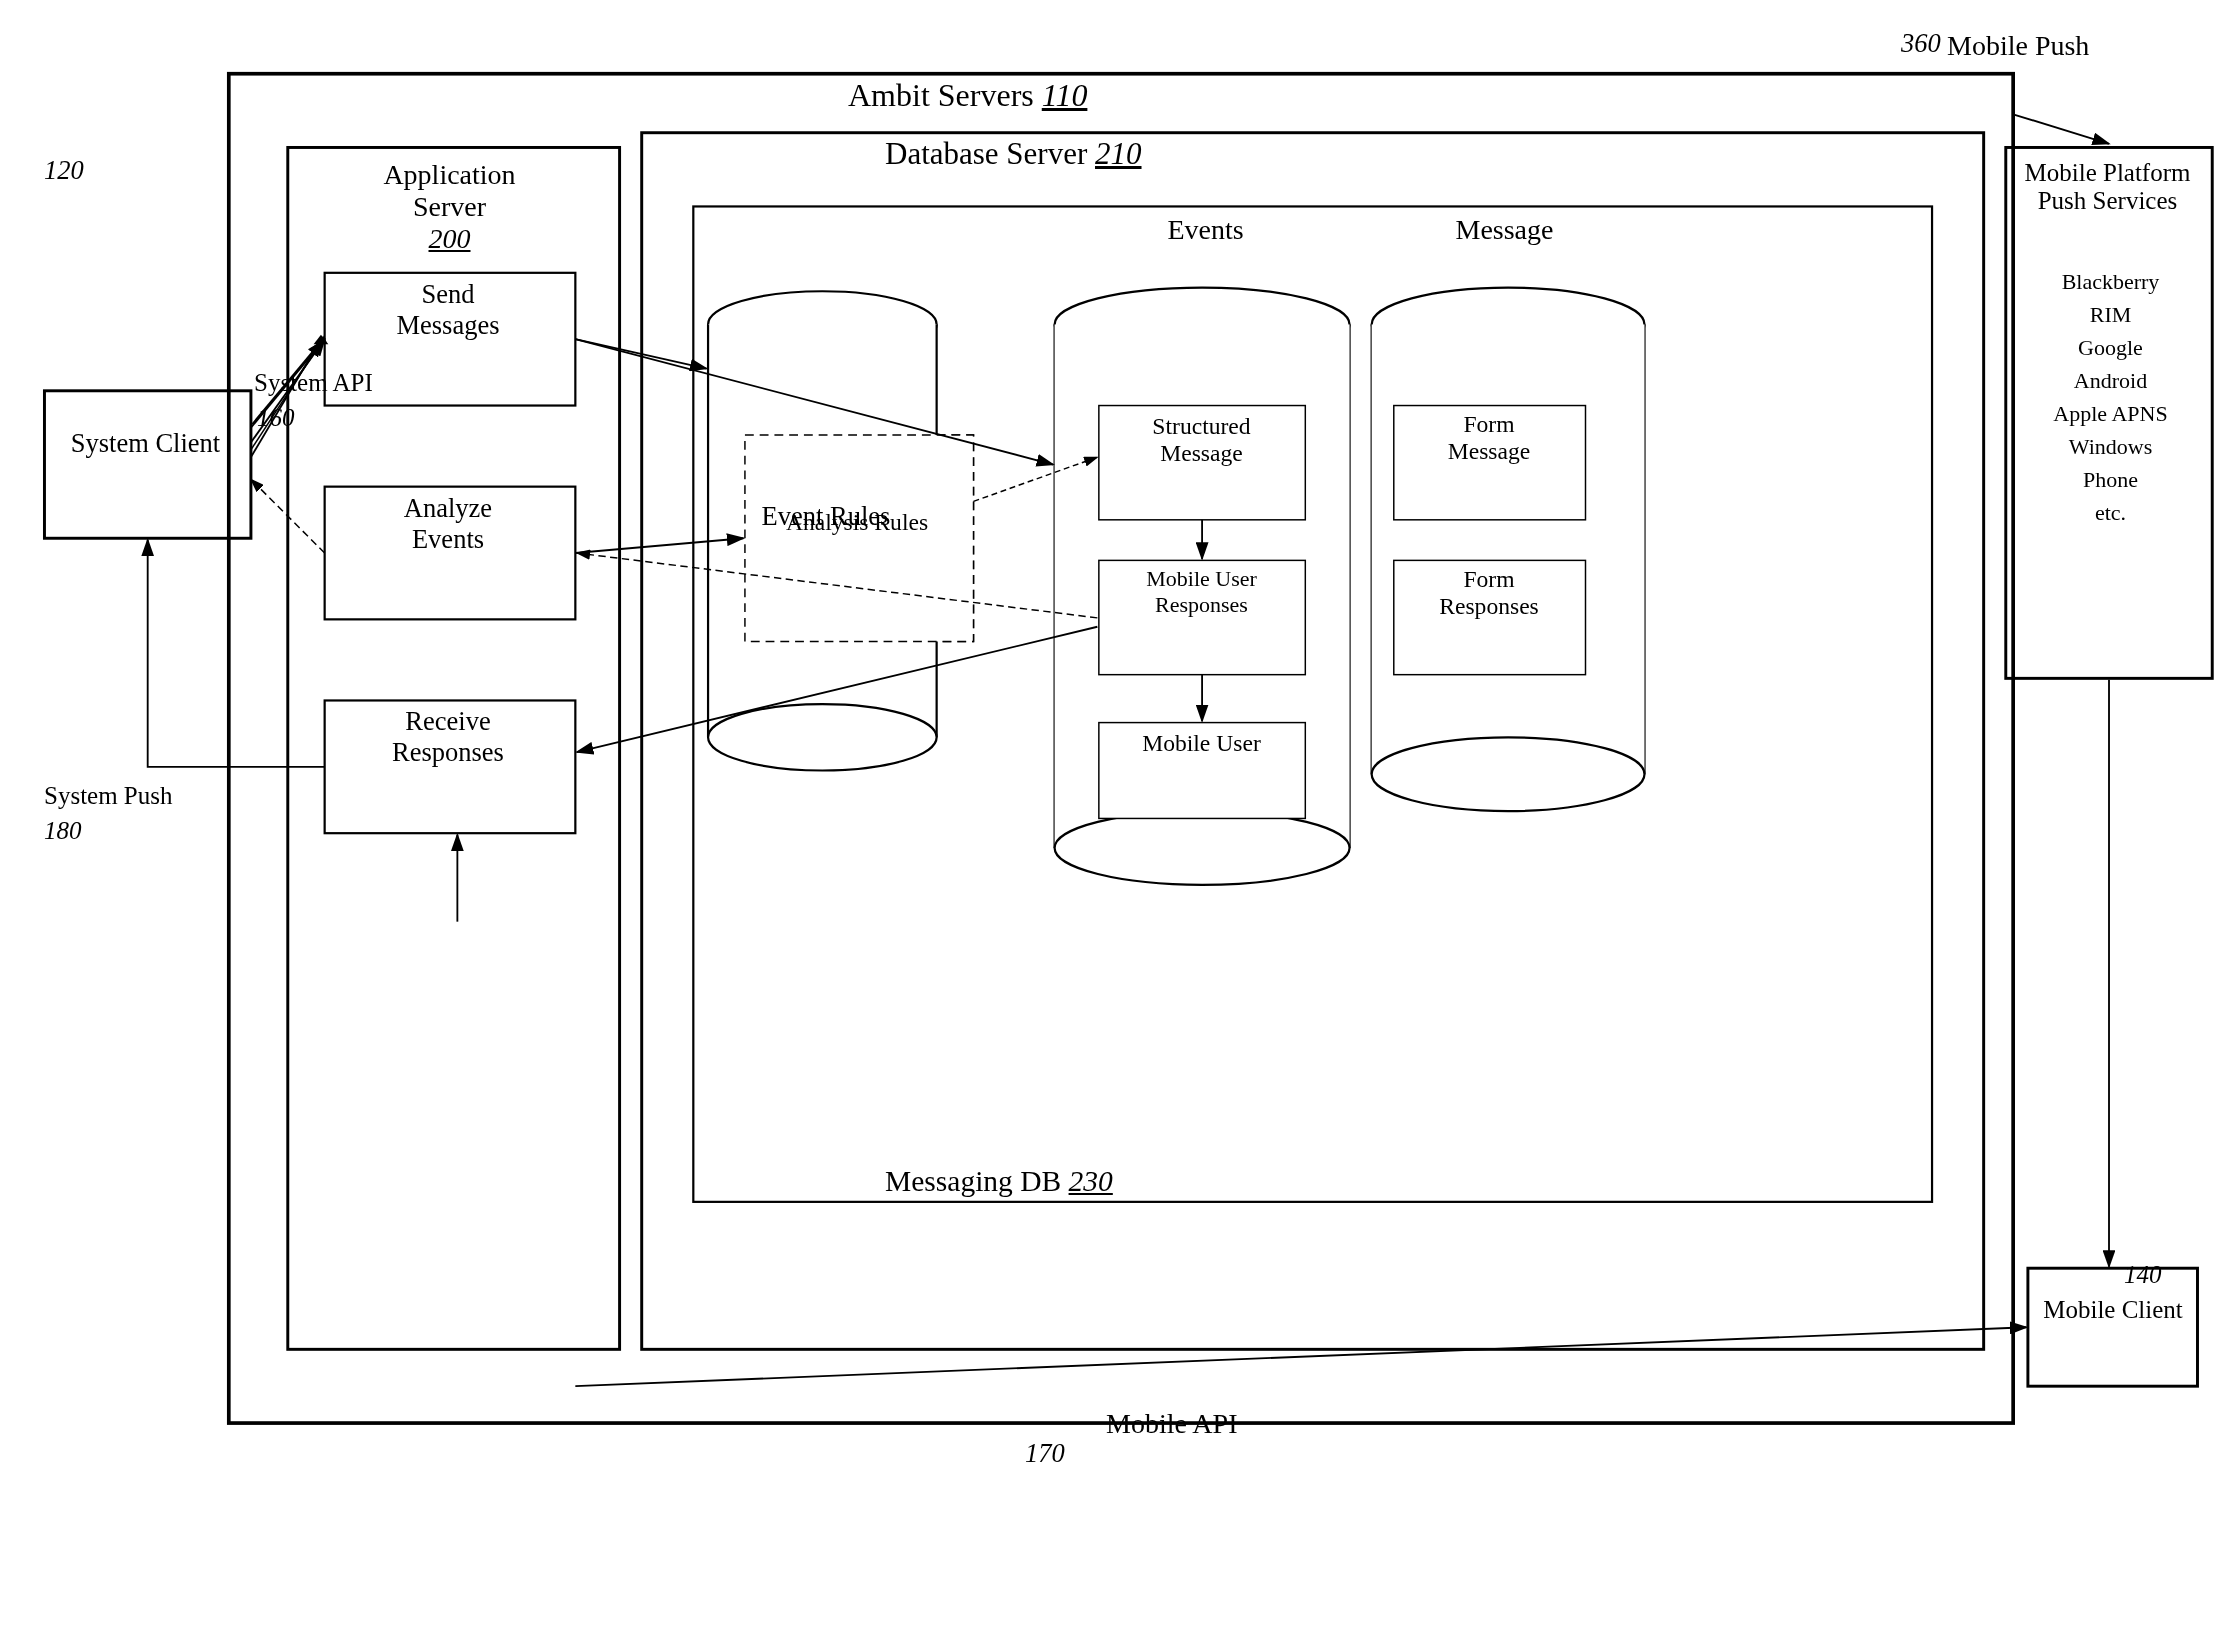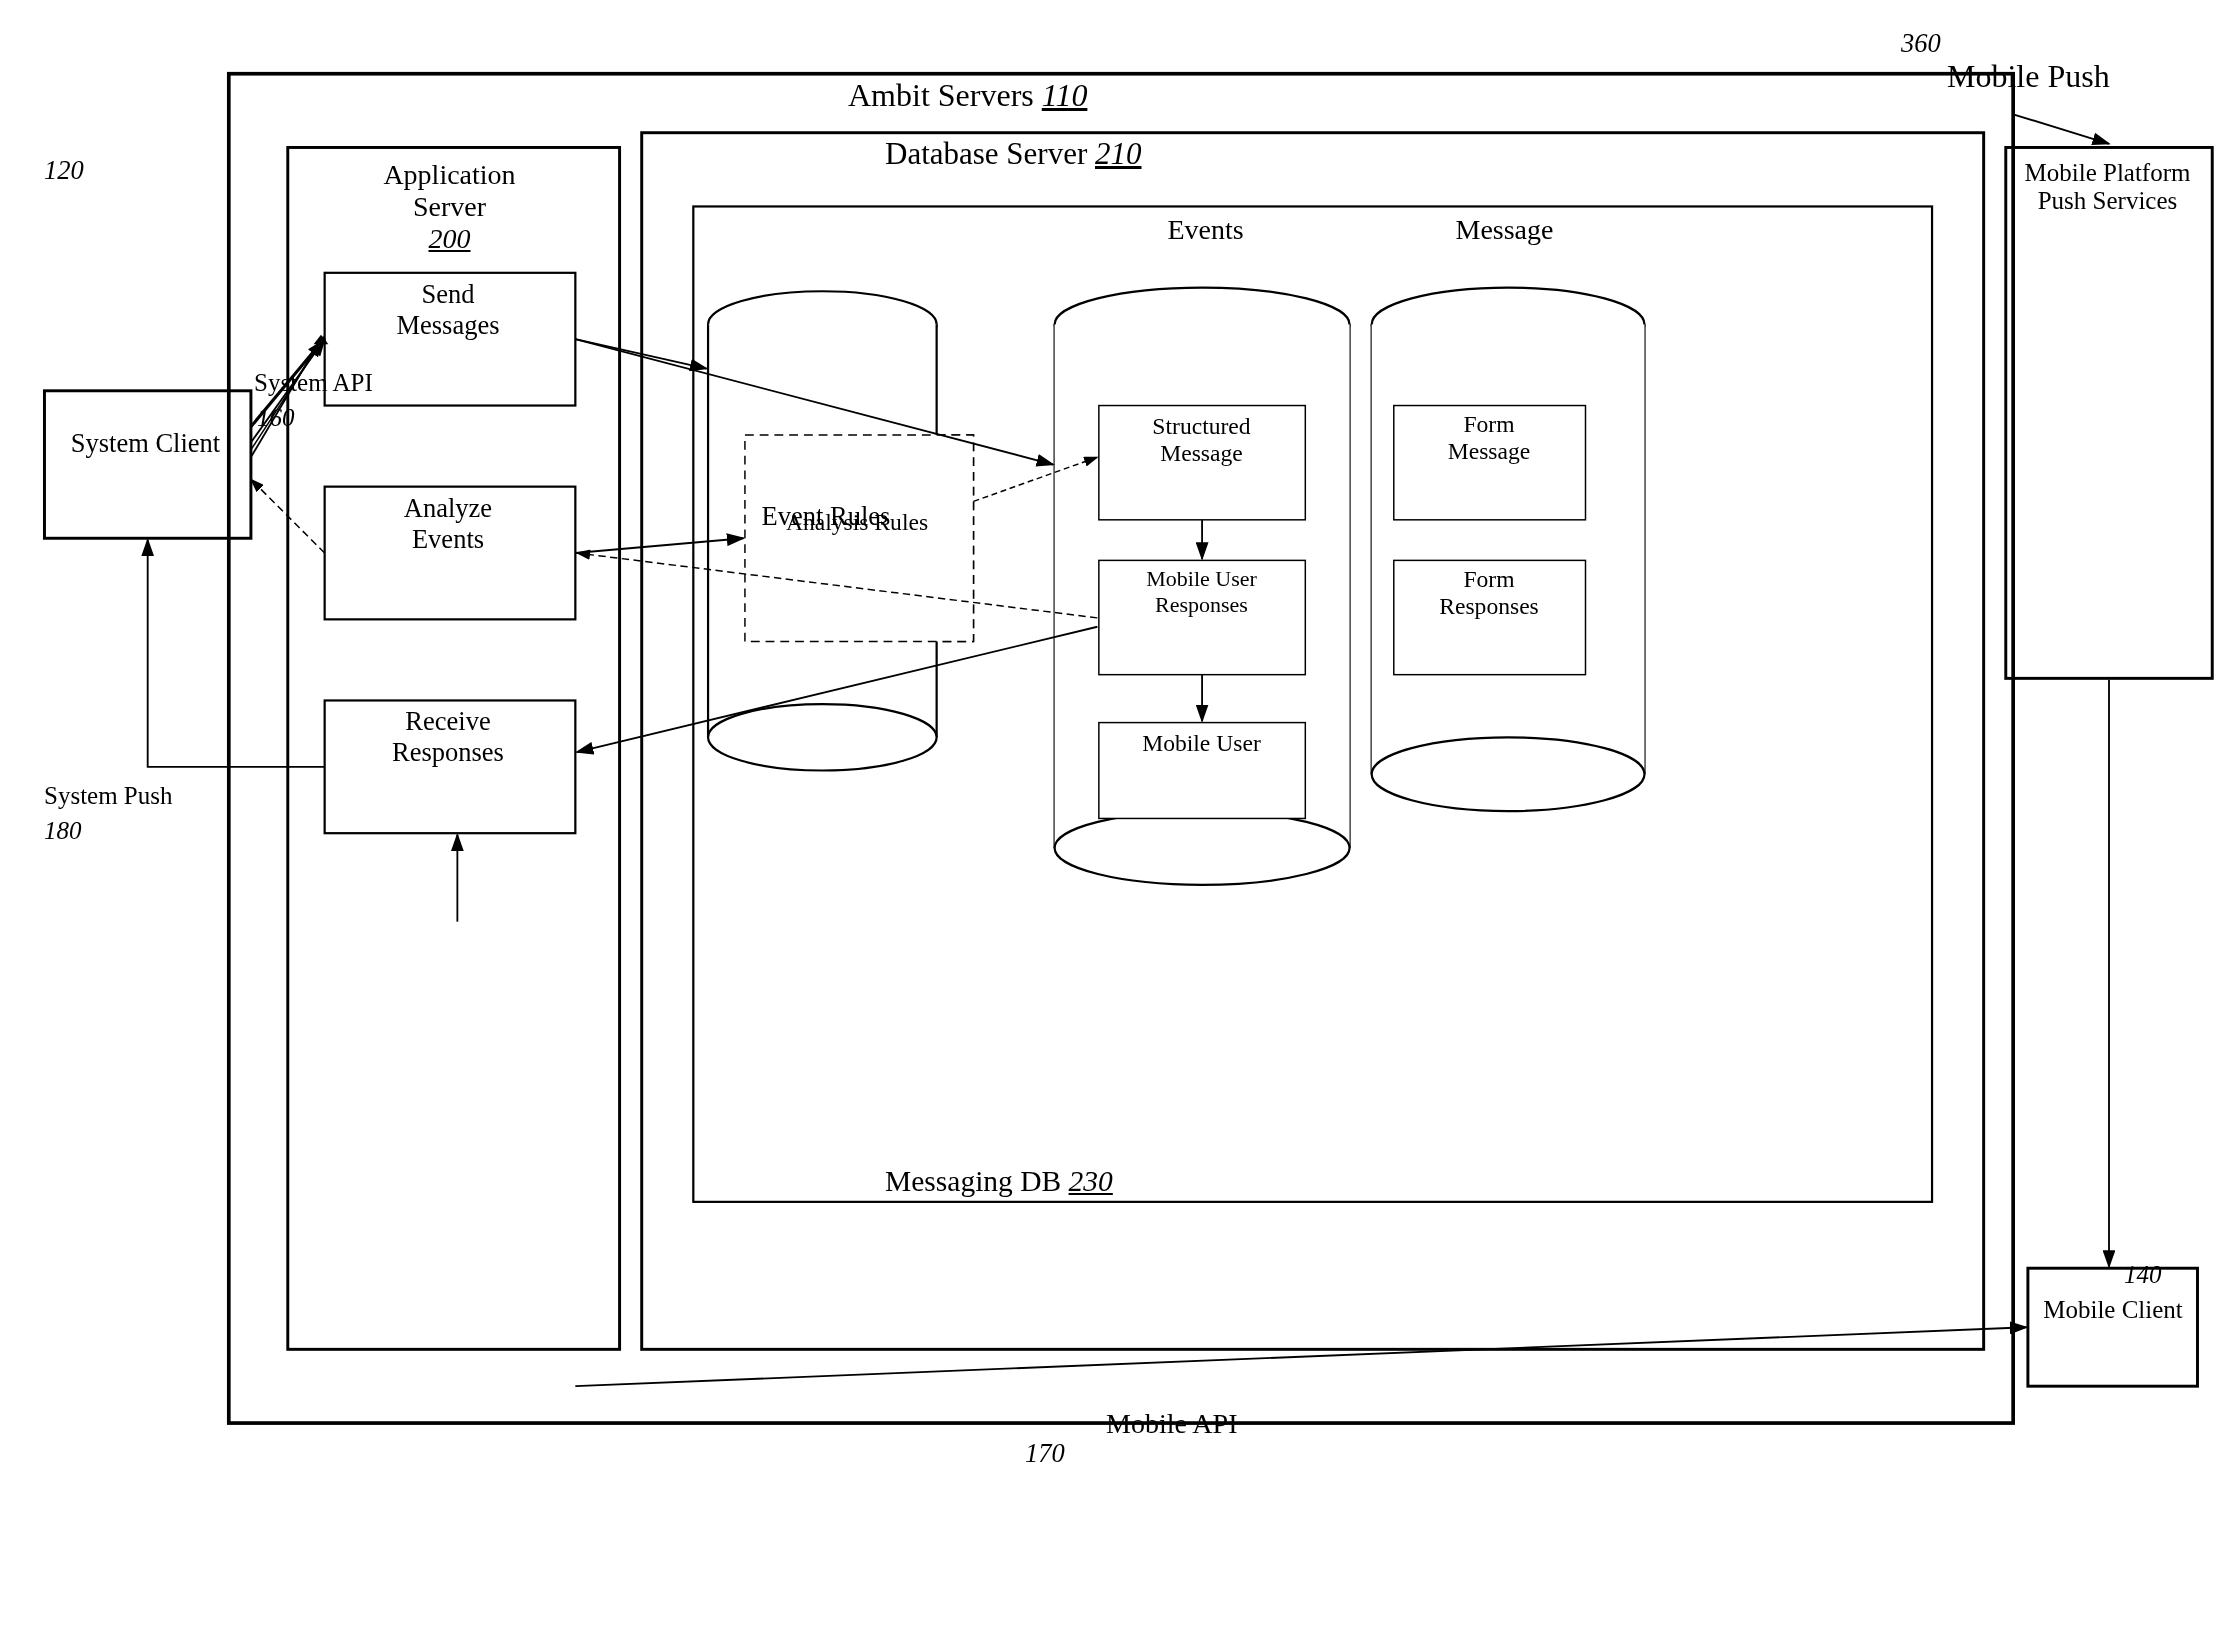--- a/index.html
+++ b/index.html
@@ -269,27 +269,30 @@
   </div>
 
   <div class="label" style="top:1408px; left:1106px; font-size:28px;">
     <span>Mobile API</span>
   </div>
 
   <div class="label label-italic" style="top:1438px; left:1025px; font-size:26.5px;">
     <span style="">170</span>
   </div>
 
-  <div class="label" style="top:58px; left:1947px; font-size:32px;">
+  <div class="label" style="top:30px; left:1947px; font-size:28px;">
     <span>Mobile Push</span>
   </div>
 
   <div class="label label-italic" style="top:28px; left:1901px; font-size:26.5px;">
     <span style="font-style:italic;">360</span>
   </div>
 
   <div class="label" style="top:159px; left:2010px; font-size:25px; width:195px;">
     <span>Mobile Platform<br>Push Services</span>
   </div>
 
+  <div class="label" style="top:265px; left:2013px; font-size:22px; width:195px; line-height:1.5;">
+    <span>Blackberry<br>RIM<br>Google<br>Android<br>Apple APNS<br>Windows<br>Phone<br>etc.</span>
+  </div>
 
 </div>
 
 
 </body></html>

